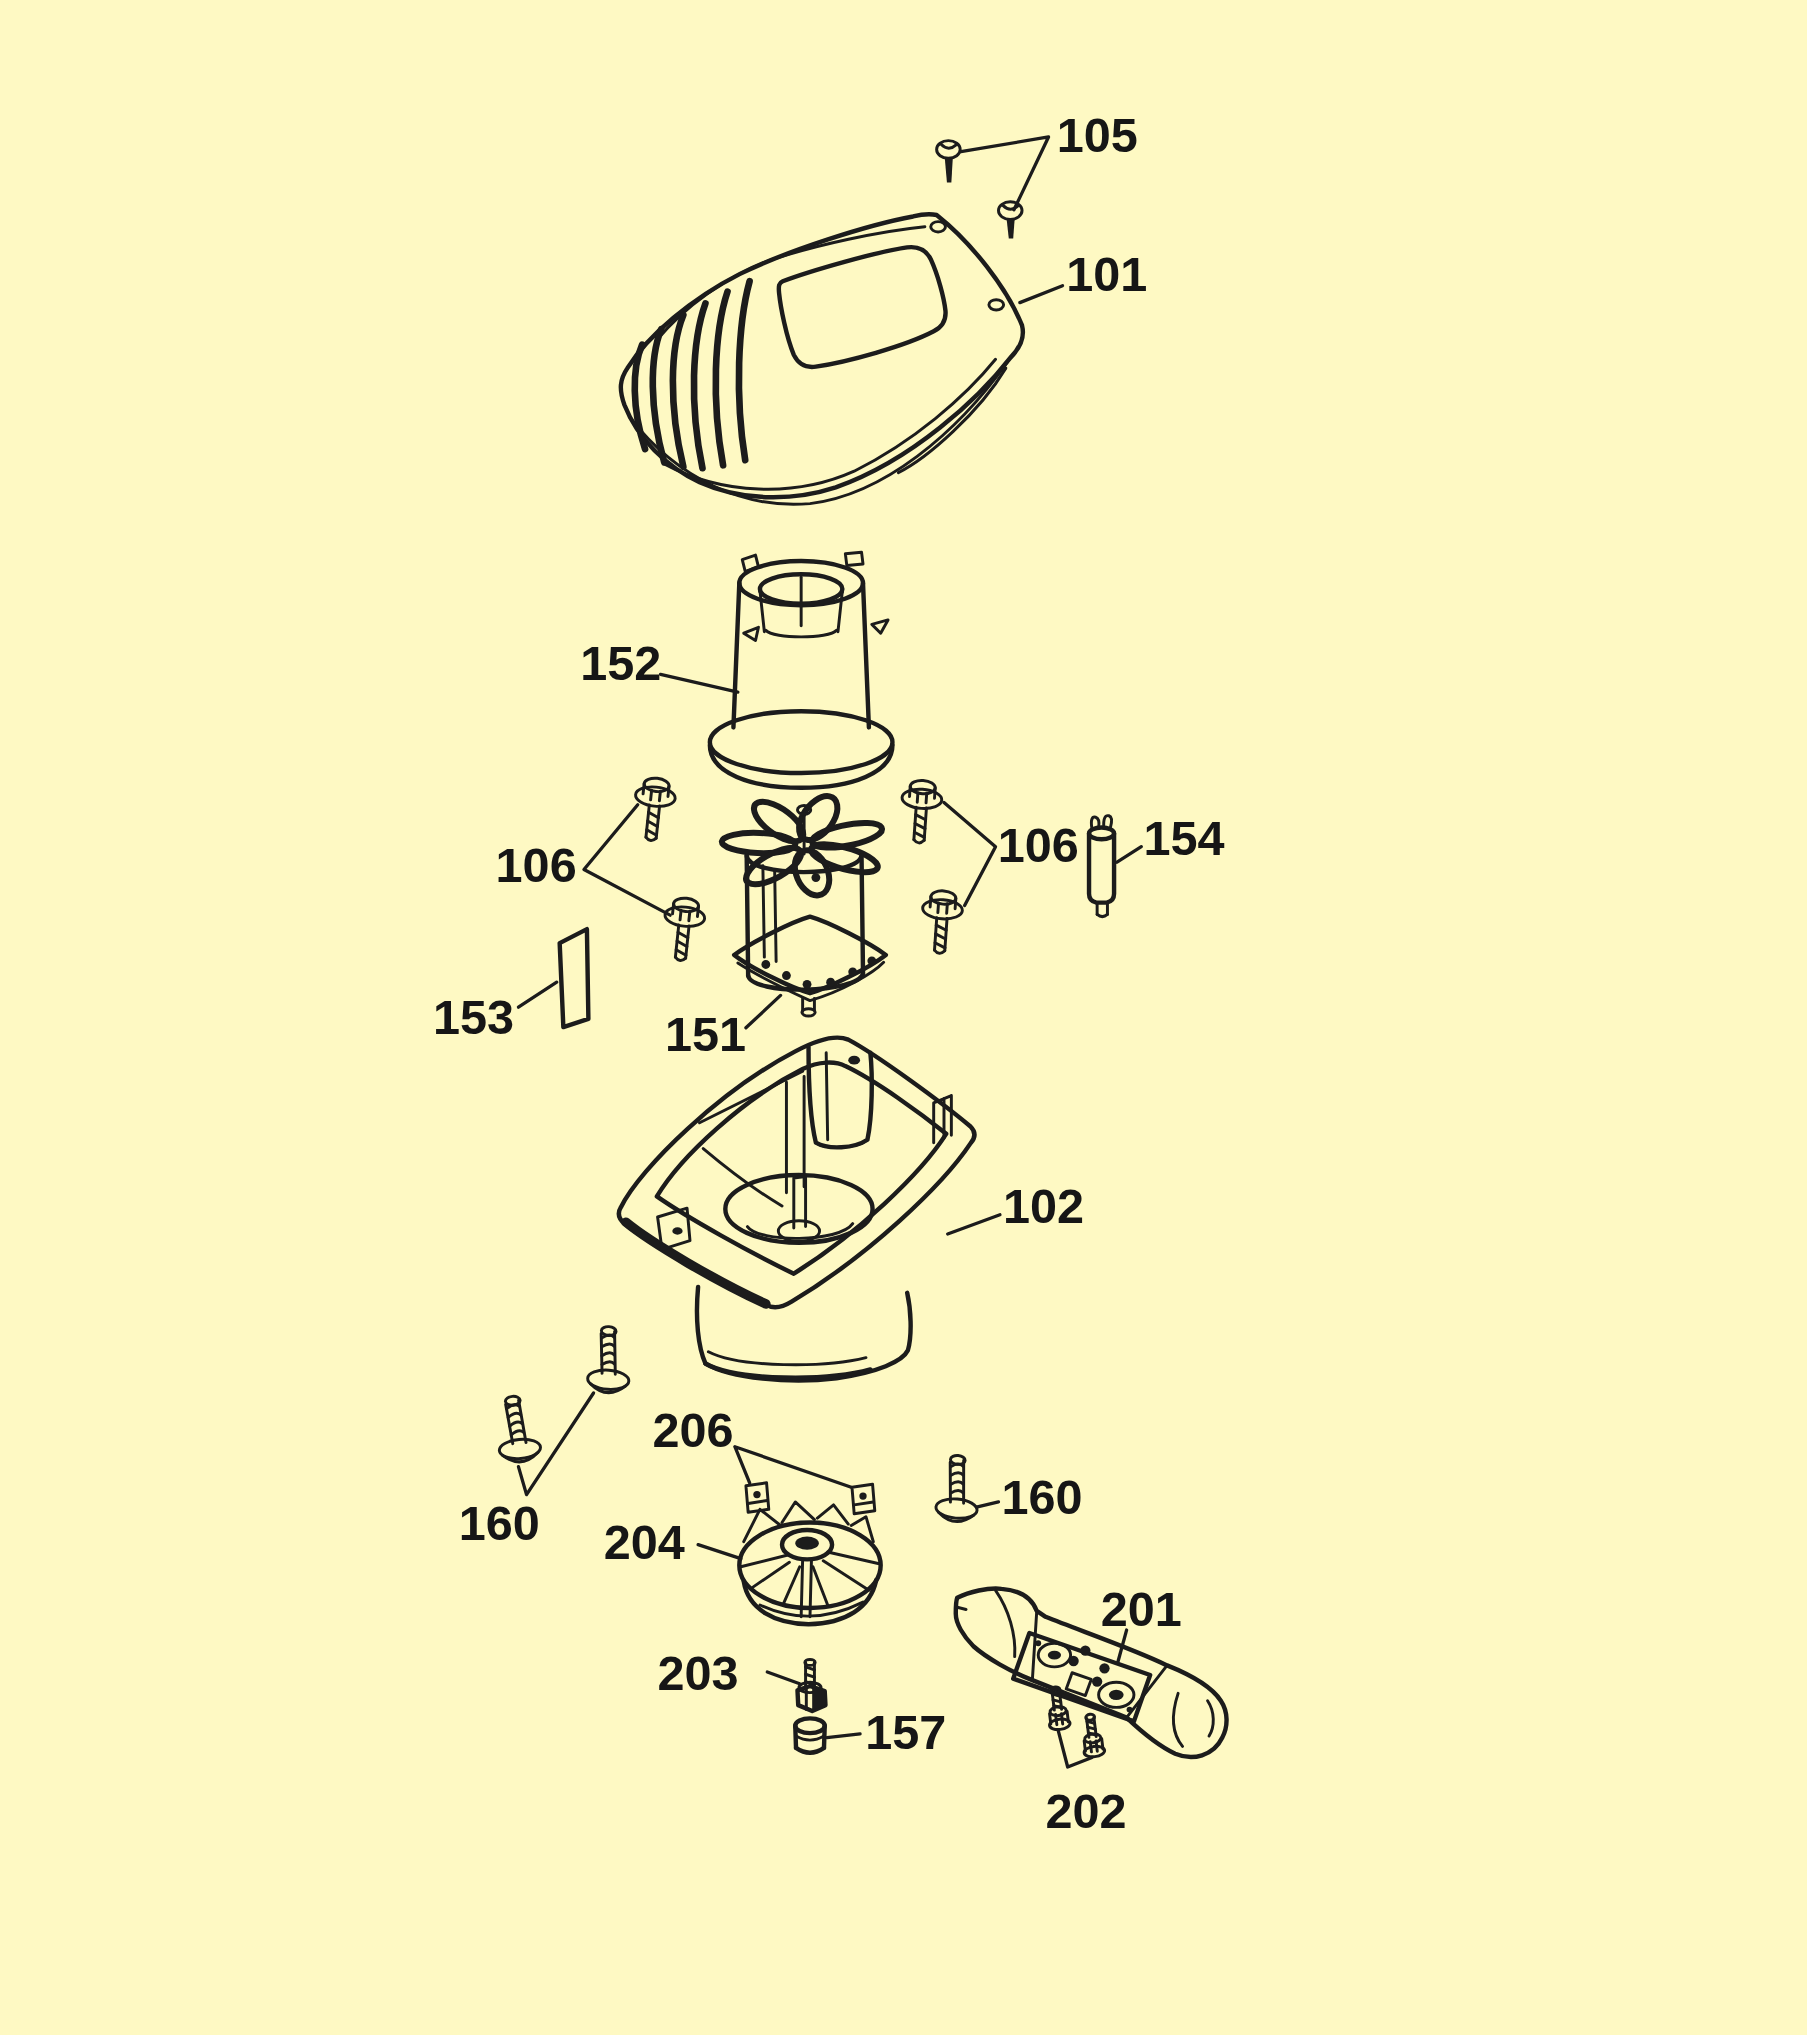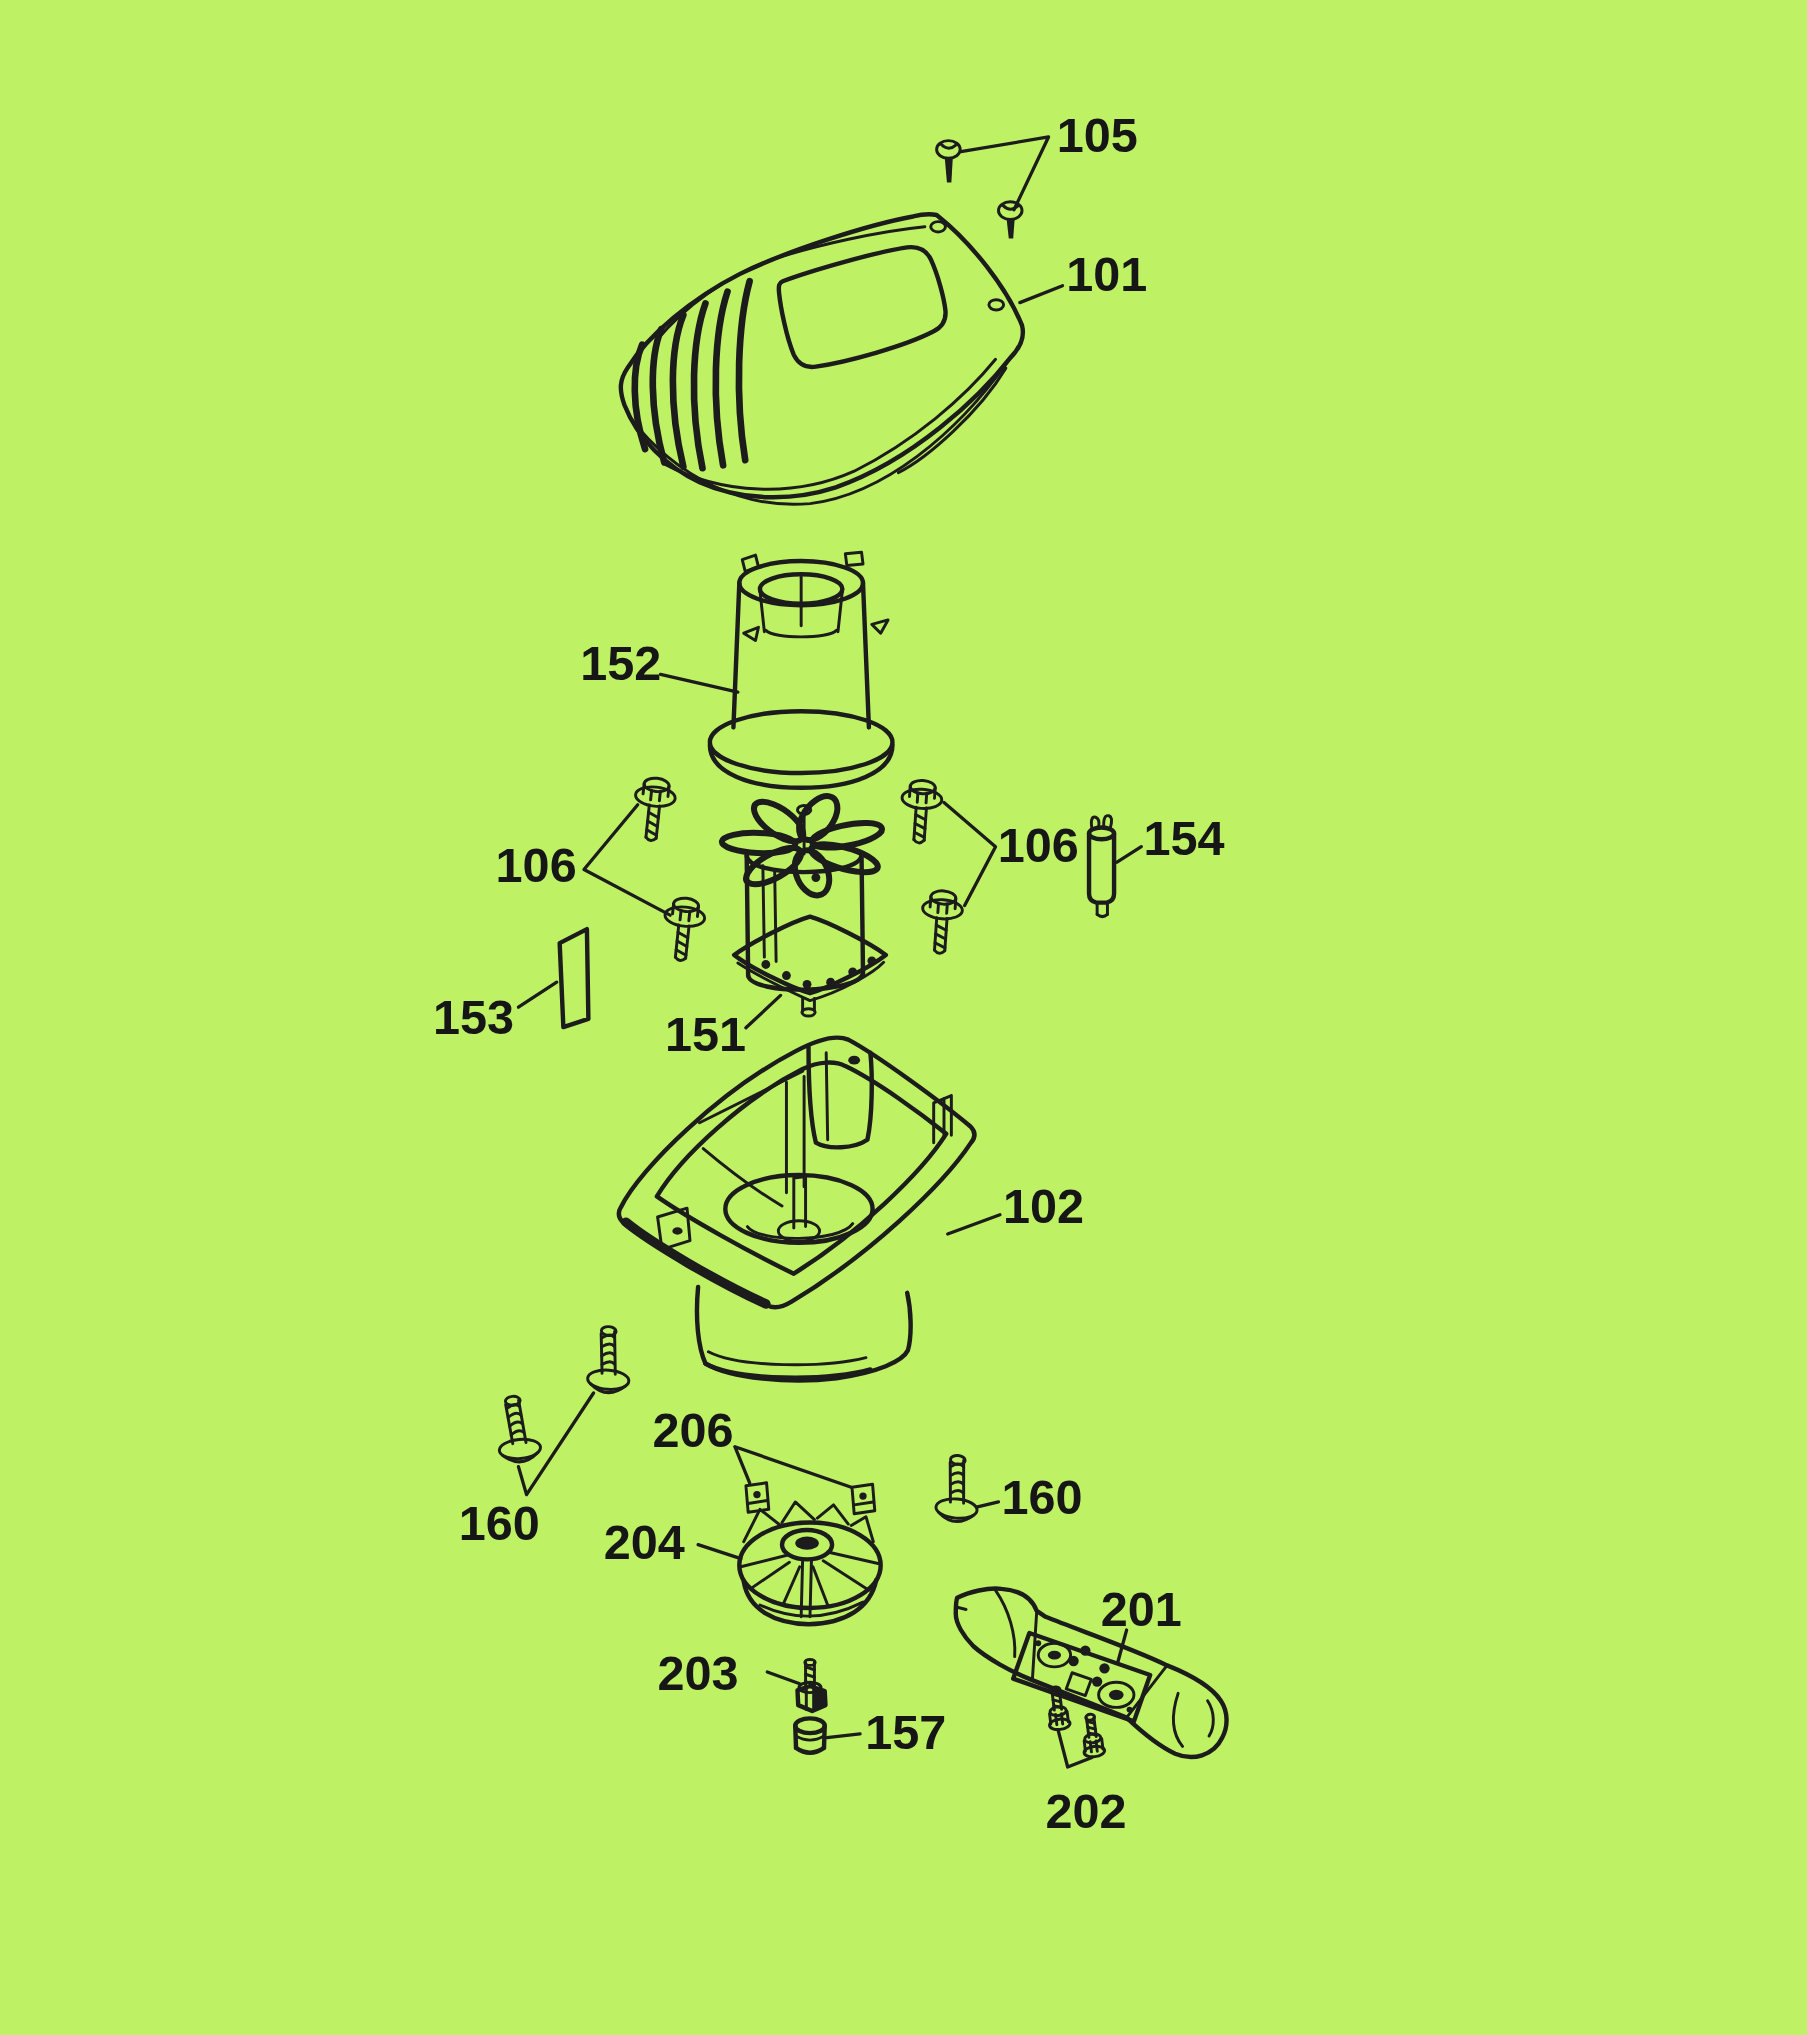--- a/index.html
+++ b/index.html
@@ -1,16 +1,16 @@
 <!DOCTYPE html>
 <html style="font-size:11.8px"><head>
 <meta charset="utf-8">
 <style>
   html,body{margin:0;padding:0;background:#ffffff;}
-  .stage{position:relative;width:1807px;height:2035px;background:#bef264;overflow:hidden;}
+  .stage{position:relative;width:1807px;height:2035px;background:#fef9c3;overflow:hidden;}
   svg{position:absolute;inset:0;display:block;}
   .ln{fill:none;stroke:#1c1c1c;stroke-width:6;stroke-linecap:round;stroke-linejoin:round;}
   .ln2{fill:none;stroke:#1c1c1c;stroke-width:4;stroke-linecap:round;stroke-linejoin:round;}
   .thick{fill:none;stroke:#1c1c1c;stroke-width:13;stroke-linecap:round;}
   .slat{fill:none;stroke:#1c1c1c;stroke-width:9;stroke-linecap:round;}
   .leader{fill:none;stroke:#1c1c1c;stroke-width:4.5;stroke-linecap:round;stroke-linejoin:round;}
   .fillink{fill:#1c1c1c;stroke:none;}
   .callout{font-family:"Liberation Sans","DejaVu Sans",sans-serif;font-weight:bold;font-size:66px;fill:#161616;}
 </style>
 </head>

